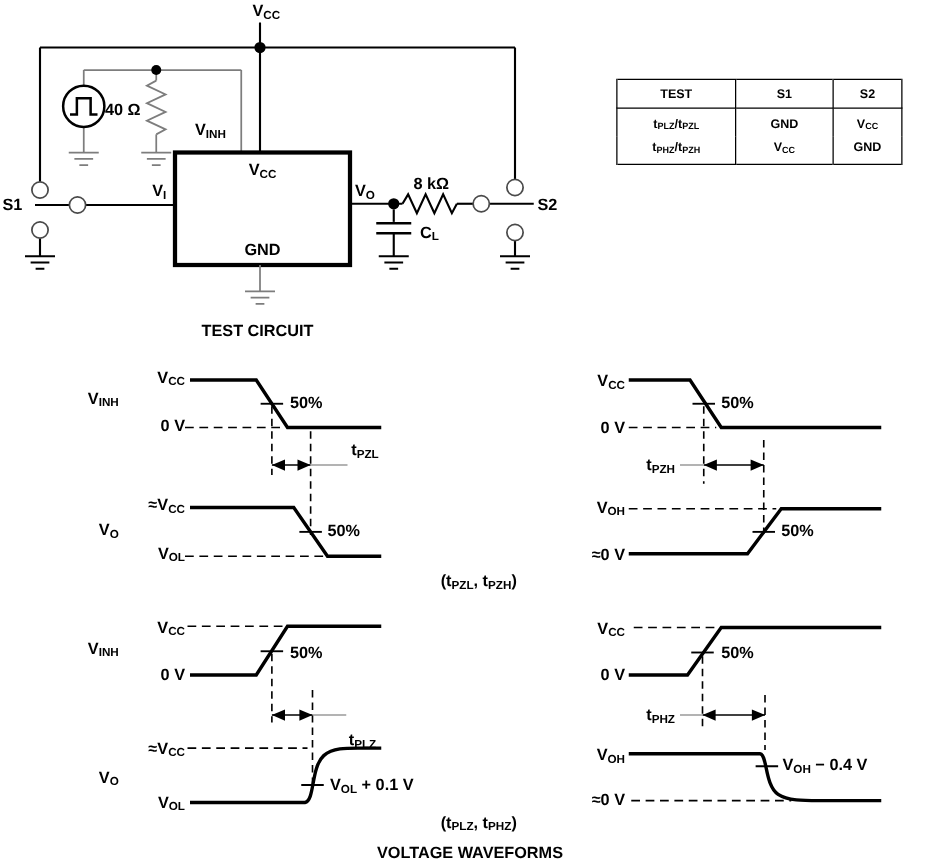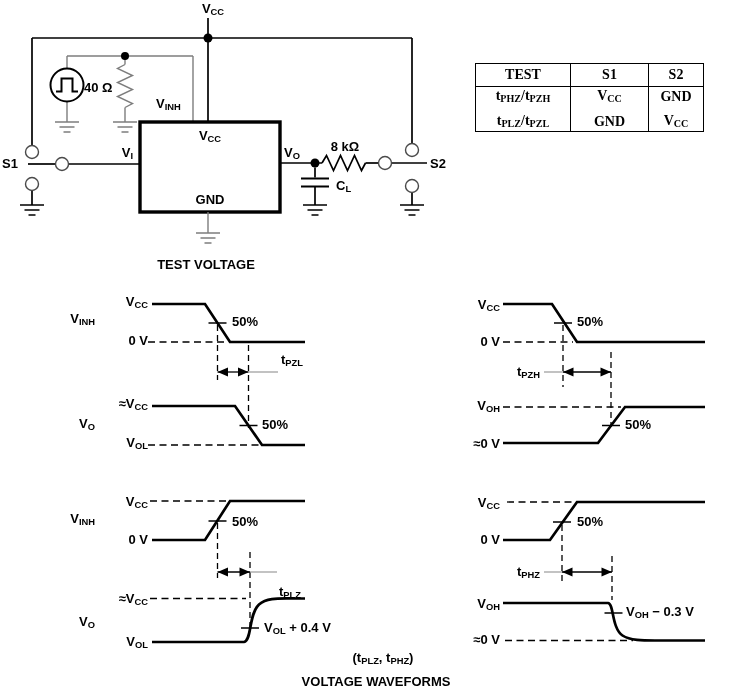--- a/index.html
+++ b/index.html
@@ -9,22 +9,22 @@
   }
   .art{position:absolute;left:0;top:0;}
   .lbl{
     position:absolute;font-weight:bold;font-size:13px;line-height:15px;
     white-space:nowrap;color:#000;
   }
   .lbl .sub{font-size:72%;vertical-align:-0.22em;letter-spacing:0;}
   .ctr{text-align:center;}
   .ra{text-align:right;}
   table.swtable{
-    position:absolute;left:475px;top:63px;border-collapse:collapse;
-    font-family:Liberation Serif, serif;font-size:14px;font-weight:bold;
+    position:absolute;left:493px;top:63px;border-collapse:collapse;
+    font-family:Liberation Sans, sans-serif;font-size:10px;font-weight:bold;
     border:1.6px solid #000;table-layout:fixed;
   }
   table.swtable th, table.swtable td{
     border-left:1.6px solid #000;border-right:1.6px solid #000;
     text-align:center;vertical-align:middle;padding:0 4px;
   }
   table.swtable th{height:22px;border-bottom:1.6px solid #000;}
   table.swtable td{height:19px;border-top:none;border-bottom:none;}
   table.swtable .sub{font-size:72%;vertical-align:-0.22em;}
   .c-test{width:95px}.c-s1{width:78px}.c-s2{width:55px}
@@ -163,78 +163,79 @@
         <col class="c-s1">
         <col class="c-s2">
       </colgroup>
     <tbody>
         <tr>
       <th>TEST</th>
       <th>S1</th>
       <th>S2</th>
     </tr>
     <tr>
+      <td style="padding-top:3px"><span>t</span><span class="sub">PLZ</span><span>/t</span><span class="sub">PZL</span></td>
+      <td style="padding-top:3px"><span>GND</span></td>
+      <td style="padding-top:3px"><span>V</span><span class="sub">CC</span></td>
+    </tr>
+    <tr>
       <td style="padding-bottom:3px"><span>t</span><span class="sub">PHZ</span><span>/t</span><span class="sub">PZH</span></td>
       <td style="padding-bottom:3px"><span>V</span><span class="sub">CC</span></td>
       <td style="padding-bottom:3px"><span>GND</span></td>
-    </tr>
-    <tr>
-      <td style="padding-top:3px"><span>t</span><span class="sub">PLZ</span><span>/t</span><span class="sub">PZL</span></td>
-      <td style="padding-top:3px"><span>GND</span></td>
-      <td style="padding-top:3px"><span>V</span><span class="sub">CC</span></td>
     </tr>
   </tbody>
     </table>
 
   <div class="lbl ctr" style="left:193px;top:1px;width:40px"><span>V</span><span class="sub">CC</span></div>
   <div class="lbl" style="left:2px;top:156px">S1</div>
   <div class="lbl" style="left:430px;top:156px">S2</div>
   <div class="lbl" style="left:84px;top:80px">40 Ω</div>
   <div class="lbl" style="left:156px;top:96px"><span>V</span><span class="sub">INH</span></div>
   <div class="lbl ctr" style="left:180px;top:128px;width:60px"><span>V</span><span class="sub">CC</span></div>
   <div class="lbl ra" style="right:615px;top:145px"><span>V</span><span class="sub">I</span></div>
   <div class="lbl" style="left:284px;top:145px"><span>V</span><span class="sub">O</span></div>
   <div class="lbl ctr" style="left:180px;top:192px;width:60px">GND</div>
   <div class="lbl ctr" style="left:324px;top:139px;width:42px">8 kΩ</div>
   <div class="lbl" style="left:336px;top:178px"><span>C</span><span class="sub">L</span></div>
-  <div class="lbl ctr" style="left:136px;top:257px;width:140px">TEST VOLTAGE</div>
+  <div class="lbl ctr" style="left:136px;top:257px;width:140px">TEST CIRCUIT</div>
 
   <div class="lbl ra" style="right:600px;top:294px"><span>V</span><span class="sub">CC</span></div>
   <div class="lbl ra" style="right:653px;top:311px"><span>V</span><span class="sub">INH</span></div>
   <div class="lbl ra" style="right:600px;top:333px"><span>0 V</span></div>
   <div class="lbl ra" style="right:600px;top:396px"><span>≈V</span><span class="sub">CC</span></div>
   <div class="lbl ra" style="right:653px;top:416px"><span>V</span><span class="sub">O</span></div>
   <div class="lbl ra" style="right:600px;top:435px"><span>V</span><span class="sub">OL</span></div>
   <div class="lbl" style="left:232px;top:314px">50%</div>
   <div class="lbl" style="left:262px;top:417px">50%</div>
   <div class="lbl" style="left:281px;top:352px"><span>t</span><span class="sub">PZL</span></div>
 
   <div class="lbl ra" style="right:248px;top:297px"><span>V</span><span class="sub">CC</span></div>
   <div class="lbl ra" style="right:248px;top:334px"><span>0 V</span></div>
   <div class="lbl ra" style="right:248px;top:398px"><span>V</span><span class="sub">OH</span></div>
   <div class="lbl ra" style="right:248px;top:436px"><span>≈0 V</span></div>
   <div class="lbl" style="left:577px;top:314px">50%</div>
   <div class="lbl" style="left:625px;top:417px">50%</div>
   <div class="lbl ra" style="right:208px;top:364px"><span>t</span><span class="sub">PZH</span></div>
 
+  <div class="lbl ctr" style="left:308px;top:457px;width:150px"><span>(t</span><span class="sub">PZL</span><span>, t</span><span class="sub">PZH</span><span>)</span></div>
 
   <div class="lbl ra" style="right:600px;top:494px"><span>V</span><span class="sub">CC</span></div>
   <div class="lbl ra" style="right:653px;top:511px"><span>V</span><span class="sub">INH</span></div>
   <div class="lbl ra" style="right:600px;top:532px"><span>0 V</span></div>
   <div class="lbl ra" style="right:600px;top:591px"><span>≈V</span><span class="sub">CC</span></div>
   <div class="lbl ra" style="right:653px;top:614px"><span>V</span><span class="sub">O</span></div>
   <div class="lbl ra" style="right:600px;top:634px"><span>V</span><span class="sub">OL</span></div>
   <div class="lbl" style="left:232px;top:514px">50%</div>
-  <div class="lbl" style="left:264px;top:620px"><span>V</span><span class="sub">OL</span><span> + 0.4 V</span></div>
+  <div class="lbl" style="left:264px;top:620px"><span>V</span><span class="sub">OL</span><span> + 0.1 V</span></div>
   <div class="lbl" style="left:279px;top:584px"><span>t</span><span class="sub">PLZ</span></div>
 
   <div class="lbl ra" style="right:248px;top:495px"><span>V</span><span class="sub">CC</span></div>
   <div class="lbl ra" style="right:248px;top:532px"><span>0 V</span></div>
   <div class="lbl ra" style="right:248px;top:596px"><span>V</span><span class="sub">OH</span></div>
   <div class="lbl ra" style="right:248px;top:632px"><span>≈0 V</span></div>
   <div class="lbl" style="left:577px;top:514px">50%</div>
-  <div class="lbl" style="left:626px;top:604px"><span>V</span><span class="sub">OH</span><span> − 0.3 V</span></div>
+  <div class="lbl" style="left:626px;top:604px"><span>V</span><span class="sub">OH</span><span> − 0.4 V</span></div>
   <div class="lbl ra" style="right:208px;top:564px"><span>t</span><span class="sub">PHZ</span></div>
 
   <div class="lbl ctr" style="left:268px;top:674px;width:216px">VOLTAGE WAVEFORMS</div>
   <div class="lbl ctr" style="left:308px;top:650px;width:150px"><span>(t</span><span class="sub">PLZ</span><span>, t</span><span class="sub">PHZ</span><span>)</span></div>
 
 </div>
 
 </body></html>

